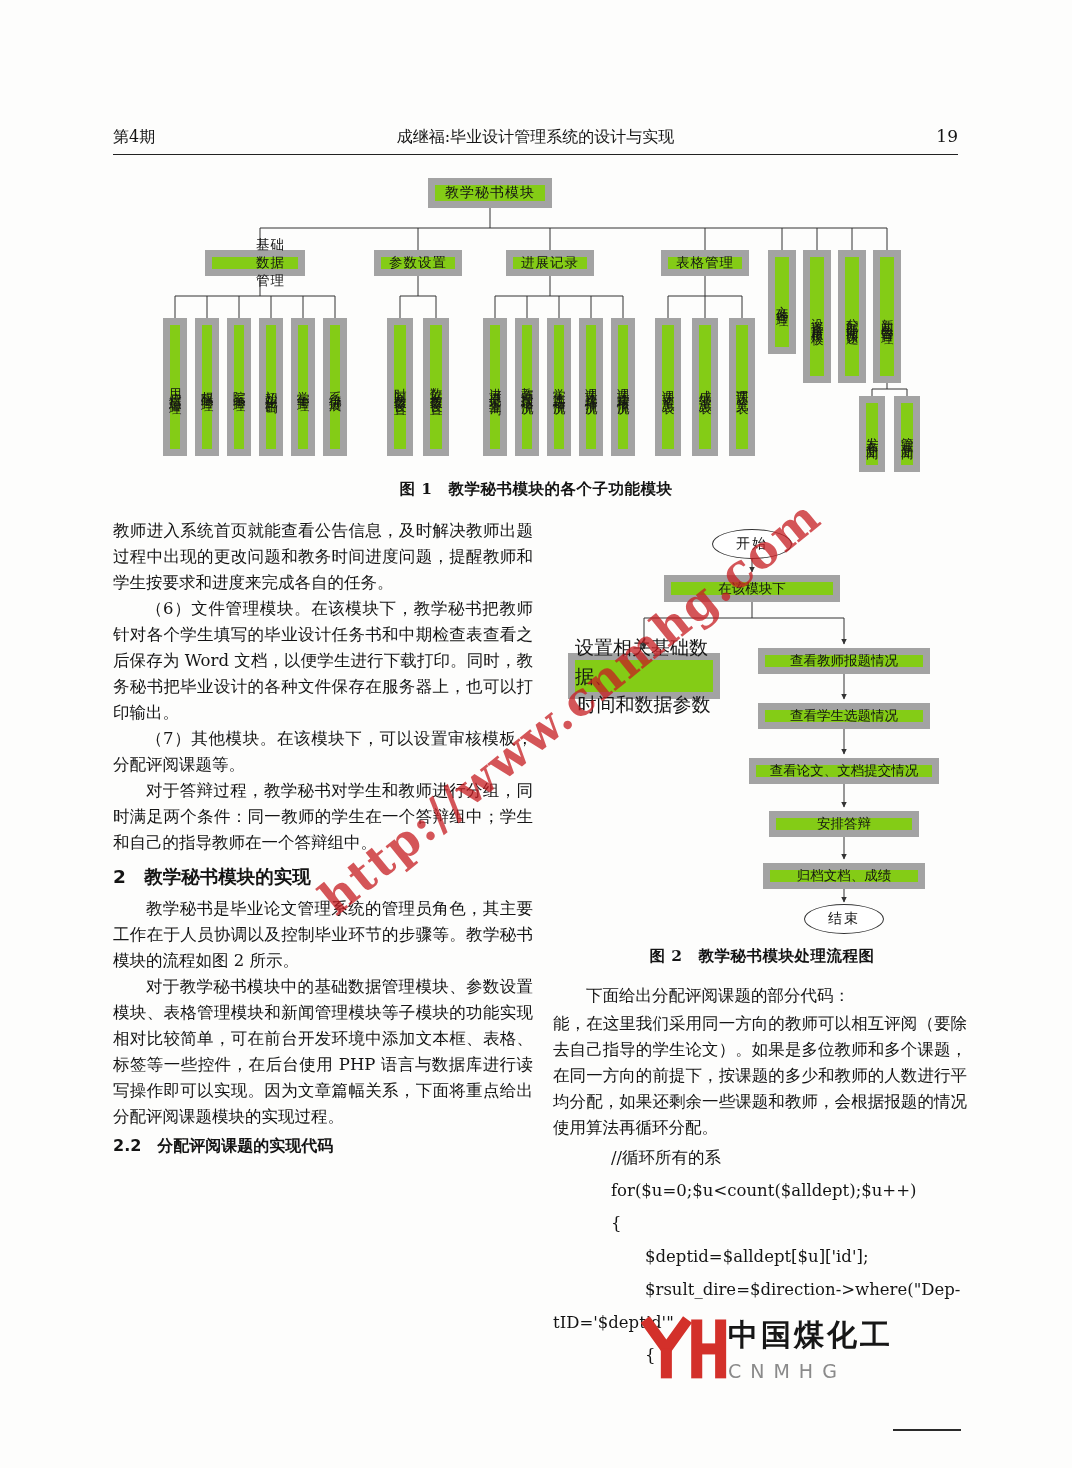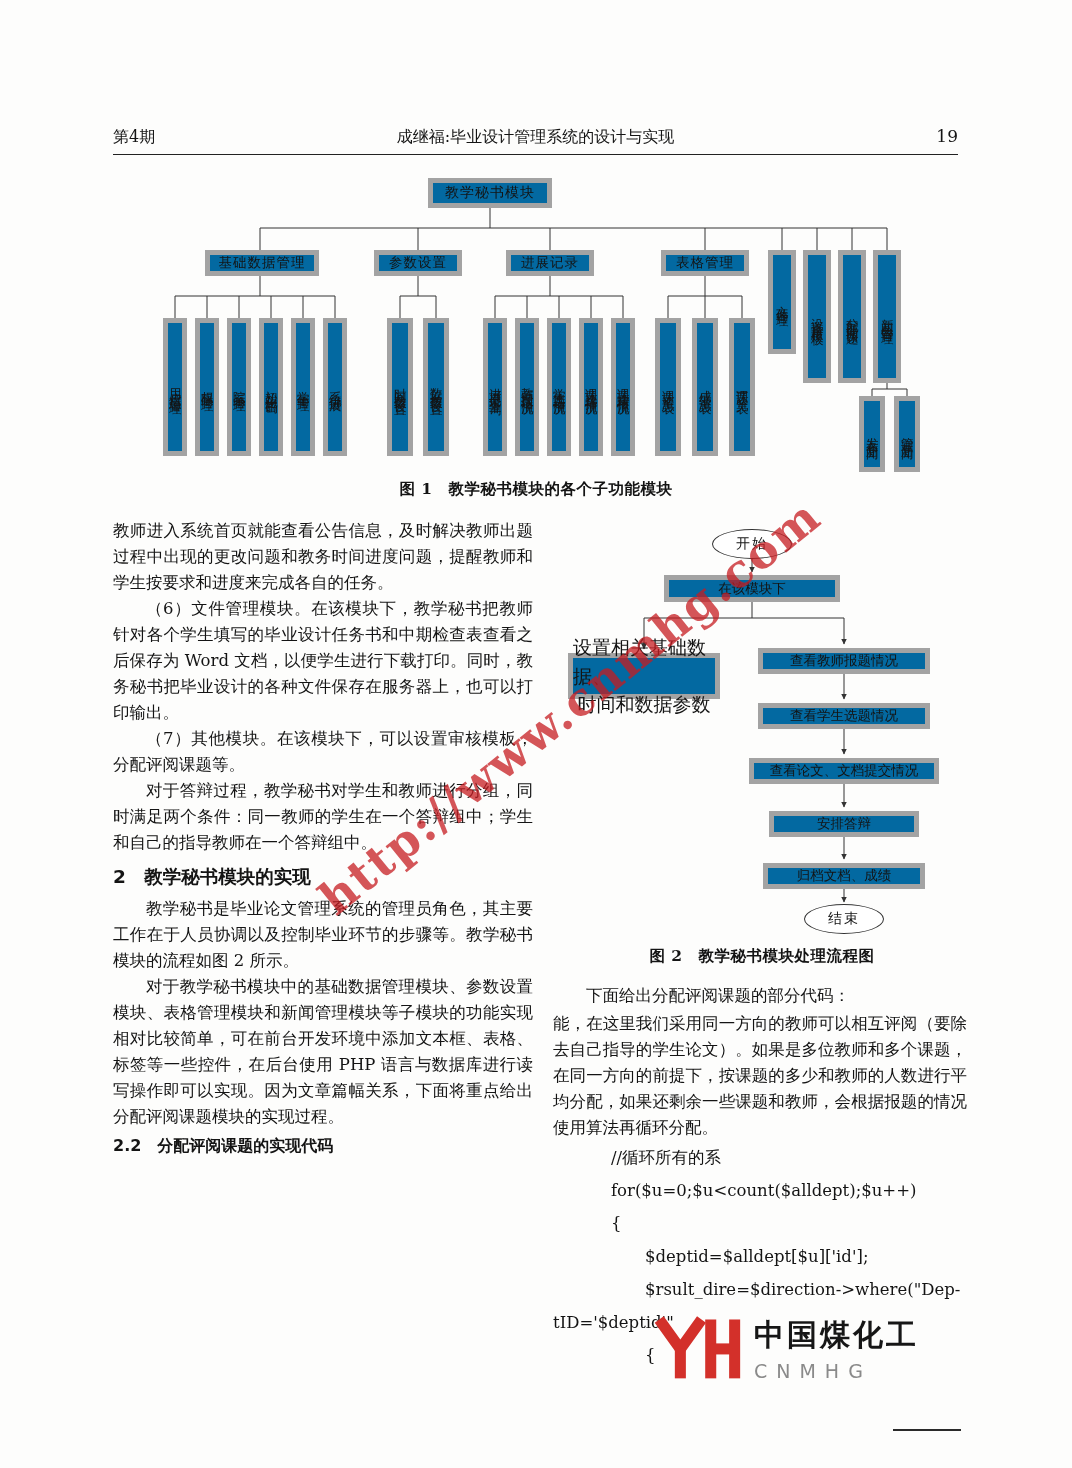--- a/index.html
+++ b/index.html
@@ -9,21 +9,21 @@
   
   .hdr { position:absolute; top:126px; left:113px; width:845px; display:flex; align-items:baseline; font-size:16px; }
   .hdr .h-left { width:140px; }
   .hdr .h-center { flex:1; text-align:center; }
   .hdr .h-right { width:140px; text-align:right; font-size:17px; }
   .hdr-rule { position:absolute; top:154px; left:113px; width:845px; height:1px; background:#222; }
 
   
   .fig1 { position:absolute; left:110px; top:168px; width:850px; height:322px; }
   .fig1 svg, .fig2 svg { position:absolute; left:0; top:0; }
-  .box { position:absolute; border:5px solid #a3a3a3; background:#0369a1; }
+  .box { position:absolute; border:7px solid #a3a3a3; background:#84cc16; }
   .hbox { display:flex; align-items:center; justify-content:center; font-size:13.5px; letter-spacing:1px; }
   .vbox { display:flex; align-items:center; justify-content:center; }
   .vbox span { writing-mode:vertical-rl; text-orientation:upright; font-size:12.5px; letter-spacing:3px; line-height:1; }
 
   .caption { position:absolute; font-weight:bold; font-size:15.5px; text-align:center; letter-spacing:0.5px; }
 
   
   .col { position:absolute; font-size:16.5px; line-height:26px; text-align:justify; }
   .para { margin:0; text-indent:2em; }
   .noind { text-indent:0; }
@@ -40,21 +40,21 @@
   .fbox2 { flex-direction:column; line-height:1.5; }
   .ell { position:absolute; border:1px solid #333; border-radius:50%; display:flex; align-items:center; justify-content:center; font-size:14px; background:#fff; letter-spacing:2px; }
 
   
   .wm { position:absolute; left:205px; top:680px; width:730px; text-align:center;
         transform:rotate(-39deg); font-size:46px; font-weight:bold;
         color:rgba(198,28,34,0.75); z-index:40; pointer-events:none; letter-spacing:2px;
         font-family:"DejaVu Serif", serif; }
 
   
-  .logo { position:absolute; left:650px; top:1310px; display:flex; align-items:center; gap:12px; z-index:30; }
+  .logo { position:absolute; left:636px; top:1310px; display:flex; align-items:center; z-index:30; }
   .logo-txt .cn { font-family:"DejaVu Sans", sans-serif; font-size:30px; font-weight:bold; color:#161616; letter-spacing:3px; }
   .logo-txt .en { font-family:"DejaVu Sans", sans-serif; font-size:19px; color:#8a8a8a; letter-spacing:9px; margin-top:4px; }
 
   .footer-rule { position:absolute; left:893px; top:1429px; width:68px; height:2px; background:#2a2a2a; }
 </style>
 </head>
 <body>
 
 <div class="page">
 
@@ -70,21 +70,21 @@
       <path d="M380,40 V60 M150,60 H777 M150,60 V82 M308,60 V82 M440,60 V82 M595,60 V82 M672,60 V82 M707,60 V82 M742,60 V82 M777,60 V82
                M150,108 V128 M65,128 H225 M65,128 V150 M97,128 V150 M129,128 V150 M161,128 V150 M193,128 V150 M225,128 V150
                M308,108 V128 M290,128 H326 M290,128 V150 M326,128 V150
                M440,108 V128 M385,128 H513 M385,128 V150 M417,128 V150 M449,128 V150 M481,128 V150 M513,128 V150
                M595,108 V128 M558,128 H632 M558,128 V150 M595,128 V150 M632,128 V150
                M777,215 V221 M762,221 H797 M762,221 V228 M797,221 V228" stroke="#333" stroke-width="1" fill="none"></path>
     </svg>
 
     <div class="box hbox" style="left:318px;top:10px;width:124px;height:30px;font-size:14px;">教学秘书模块</div>
 
-    <div class="box hbox" style="left:95px;top:82px;width:114px;height:26px;">基础数据管理</div>
+    <div class="box hbox" style="left:95px;top:82px;width:100px;height:26px;padding-left:44px;">基础数据管理</div>
     <div class="box hbox" style="left:264px;top:82px;width:88px;height:26px;">参数设置</div>
     <div class="box hbox" style="left:396px;top:82px;width:88px;height:26px;">进展记录</div>
     <div class="box hbox" style="left:551px;top:82px;width:88px;height:26px;">表格管理</div>
 
     <div class="box vbox" style="left:658px;top:82px;width:28px;height:104px;">
         <span>文件管理</span>
       </div>
     <div class="box vbox" style="left:693px;top:82px;width:28px;height:133px;">
         <span>设置审核模板</span>
       </div>

